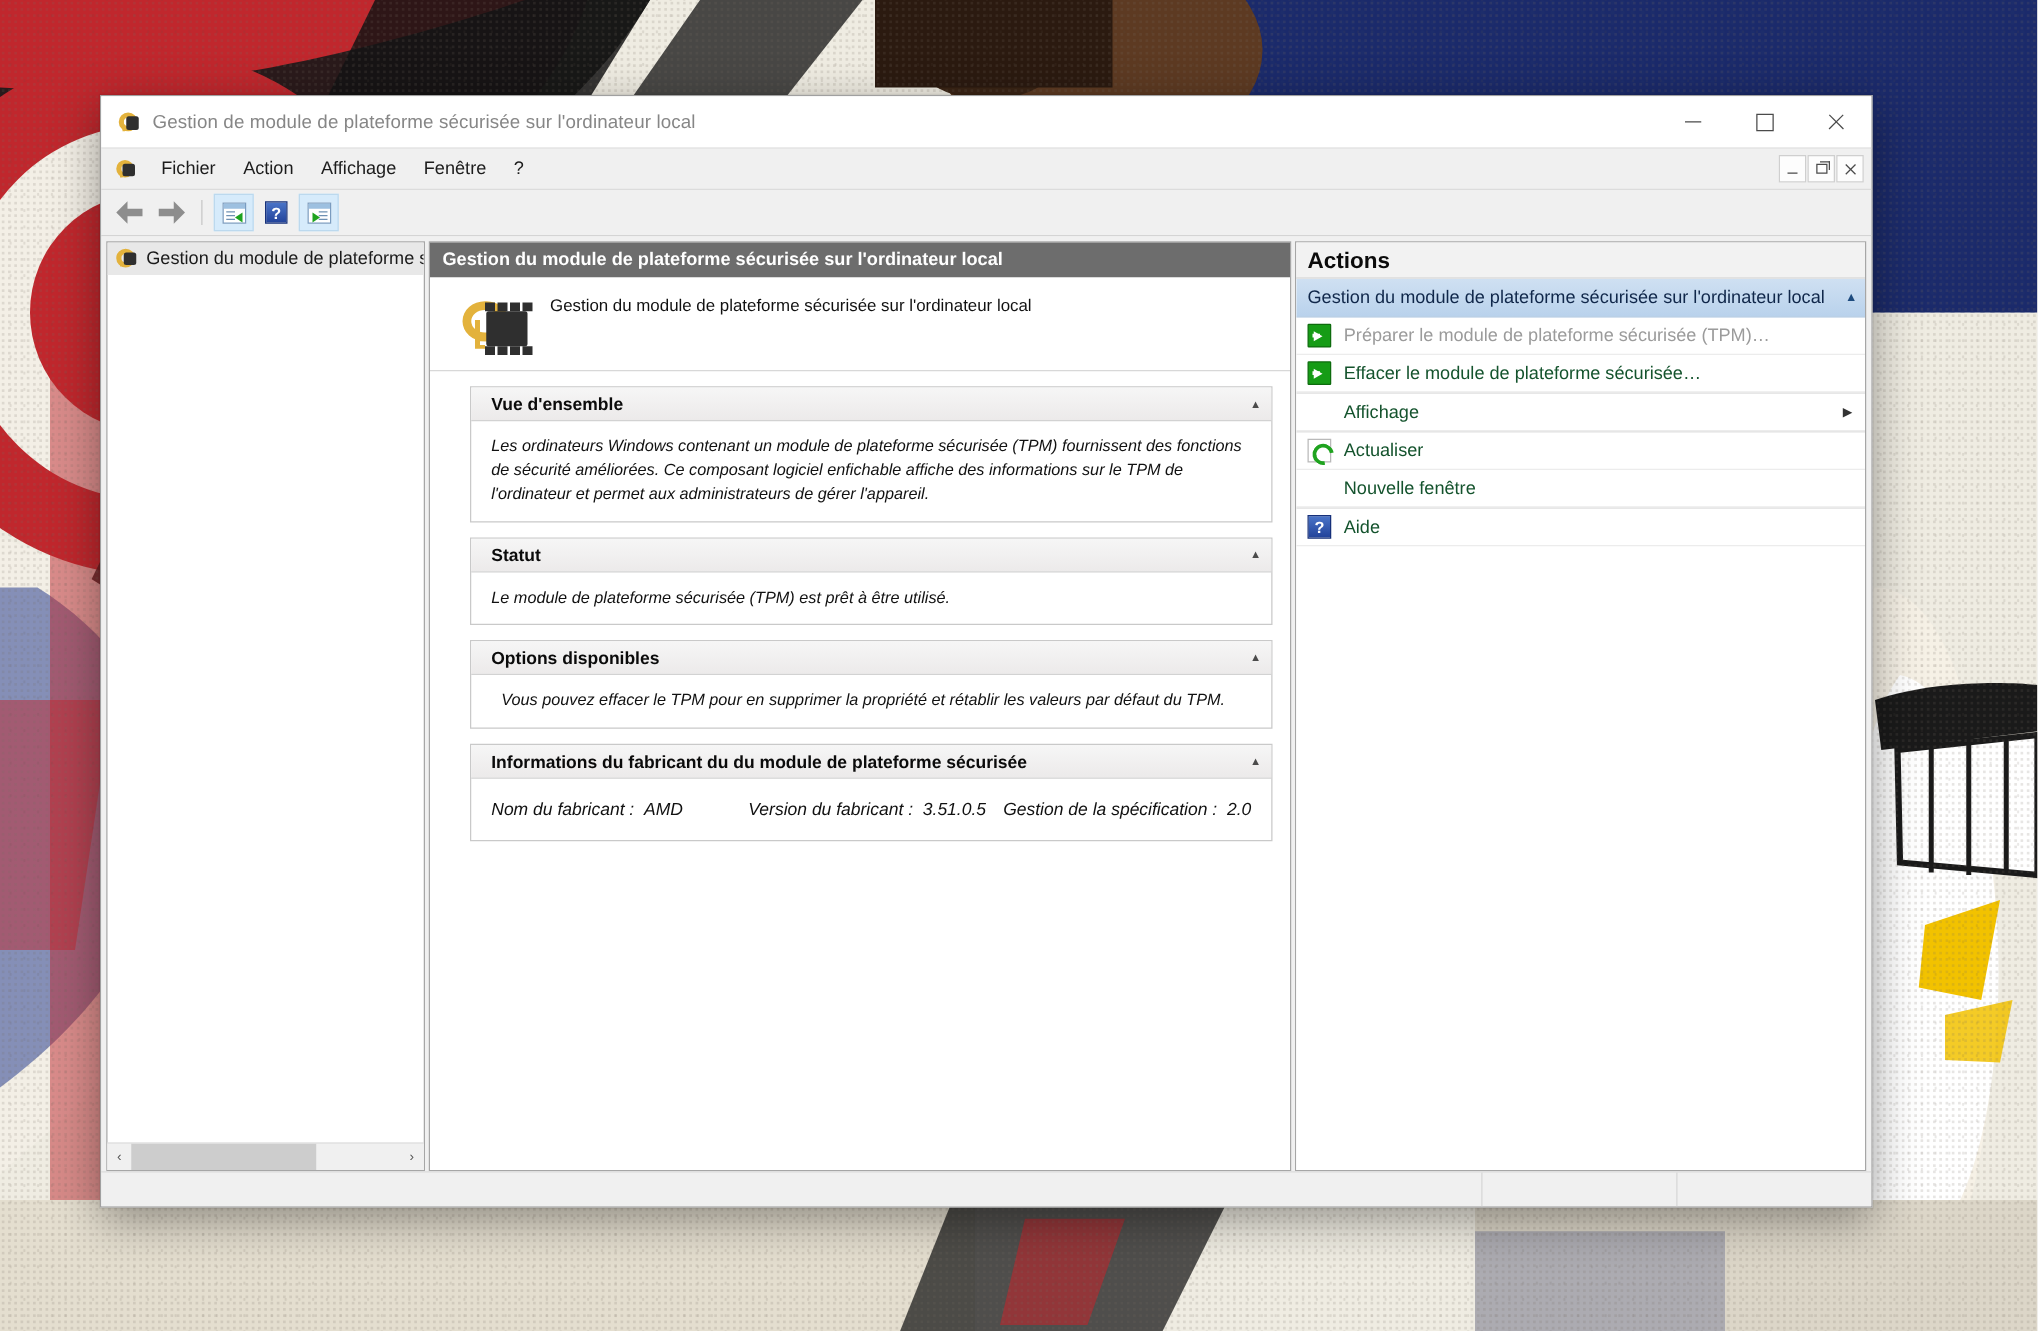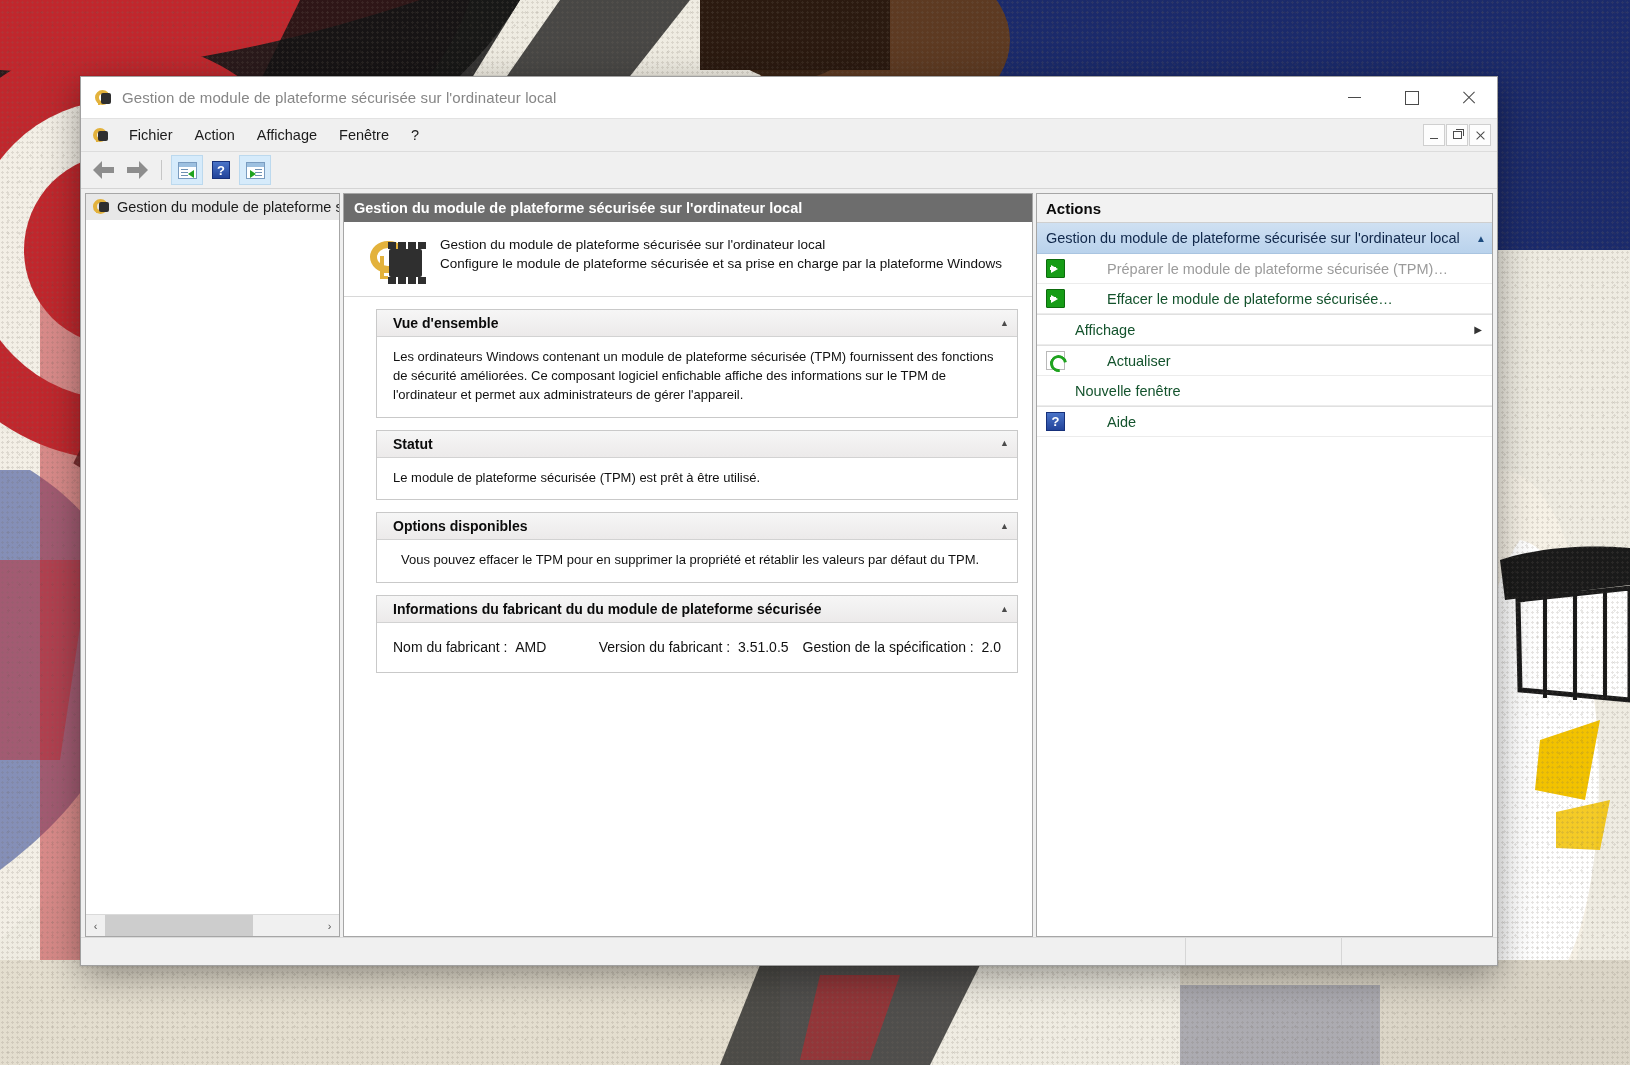--- a/index.html
+++ b/index.html
@@ -85,36 +85,36 @@
                 padding-left:10px;font-size:14.5px;font-weight:bold;flex:0 0 auto;}
   #center-scroll{flex:1 1 auto;overflow:hidden;padding:0;background:#ffffff;}
   #hero{display:flex;align-items:flex-start;padding:14px 12px 12px 12px;border-bottom:1px solid #d8d8d8;}
   #hero .hero-ico{width:56px;height:46px;margin:2px 16px 0 12px;position:relative;flex:0 0 auto;}
   #hero .hero-txt{font-size:13.5px;color:#111;line-height:1.38;}
   .sec{margin:12px 14px 0 32px;border:1px solid #c9c9c9;background:#ffffff;}
   .sec-head{height:26px;background:linear-gradient(#f6f6f6,#eceaea);border-bottom:1px solid #d2d2d2;
             display:flex;align-items:center;padding:0 8px 0 16px;}
   .sec-head .sec-t{font-size:14px;font-weight:bold;color:#0b0b0b;}
   .sec-head .sec-arrow{margin-left:auto;font-size:9px;color:#4b4b4b;line-height:1;}
-  .sec-body{padding:11px 16px 12px 16px;font-size:13px;color:#111;line-height:1.45;}
+  .sec-body{padding:11px 16px 12px 16px;font-size:13px;color:#111;line-height:1.45;font-style:italic;}
   .sec-body.indent{padding-left:24px;}
   .mfg-row{display:flex;font-size:14px;color:#111;}
   .mfg-row .cell{white-space:nowrap;}
   .mfg-row .c1{width:228px;} .mfg-row .c2{width:226px;}
 
   
   #actions-pane{width:455px;flex:0 0 auto;}
   #actions-title{height:28px;background:#f2f2f2;border-bottom:1px solid #cfcfcf;display:flex;align-items:center;
-                 padding-left:9px;font-size:15px;font-weight:bold;color:#0b0b0b;flex:0 0 auto;}
+                 padding-left:9px;font-size:18px;font-weight:bold;color:#0b0b0b;flex:0 0 auto;}
   #actions-list{flex:1 1 auto;background:#ffffff;overflow:hidden;}
   .act-group{height:30px;background:linear-gradient(#cfe0f2,#b9d2ec);border-bottom:1px solid #a9c4e0;
              display:flex;align-items:center;padding:0 6px 0 9px;}
   .act-group .ag-t{font-size:14.5px;color:#10274a;white-space:nowrap;overflow:hidden;}
   .act-group .ag-arrow{margin-left:auto;font-size:10px;color:#1d4b7e;}
-  .act-row{height:29px;display:flex;align-items:center;padding-left:9px;border-bottom:1px solid #ececec;gap:32px;}
+  .act-row{height:29px;display:flex;align-items:center;padding-left:9px;border-bottom:1px solid #ececec;}
   .act-row .a-ico{width:19px;height:19px;margin-right:10px;position:relative;flex:0 0 auto;}
   .act-row .a-lbl{font-size:14.5px;color:#14532d;white-space:nowrap;}
   .act-row.disabled .a-lbl{color:#9b9b9b;}
   .act-row .a-sub{margin-left:auto;margin-right:10px;font-size:10px;color:#333;}
   .act-row.noicon{padding-left:38px;}
   .act-sep-top{border-top:1px solid #e0e0e0;}
 
   
   #statusbar{height:27px;background:#f0f0f0;border-top:1px solid #dadada;display:flex;align-items:stretch;flex:0 0 auto;}
   #statusbar .st-fill{flex:1 1 auto;}
@@ -355,21 +355,20 @@
               <span class="pin" style="left:72%;top:84%;"></span>
               <span class="pin" style="left:90%;top:84%;"></span>
               <span class="pin" style="left:36%;top:8%;"></span>
               <span class="pin" style="left:54%;top:8%;"></span>
               <span class="pin" style="left:72%;top:8%;"></span>
               <span class="pin" style="left:90%;top:8%;"></span>
             </span>
           </span>
           <span class="hero-txt">
             <div>Gestion du module de plateforme sécurisée sur l'ordinateur local</div>
-            <div>Configure le module de plateforme sécurisée et sa prise en charge par la plateforme Windows</div>
           </span>
         </div>
 
         <div class="sec">
           <div class="sec-head">
             <span class="sec-t">Vue d'ensemble</span>
             <span class="sec-arrow">▲</span>
           </div>
           <div class="sec-body">Les ordinateurs Windows contenant un module de plateforme sécurisée (TPM) fournissent des fonctions de sécurité améliorées. Ce composant logiciel enfichable affiche des informations sur le TPM de l'ordinateur et permet aux administrateurs de gérer l'appareil.</div>
         </div>

